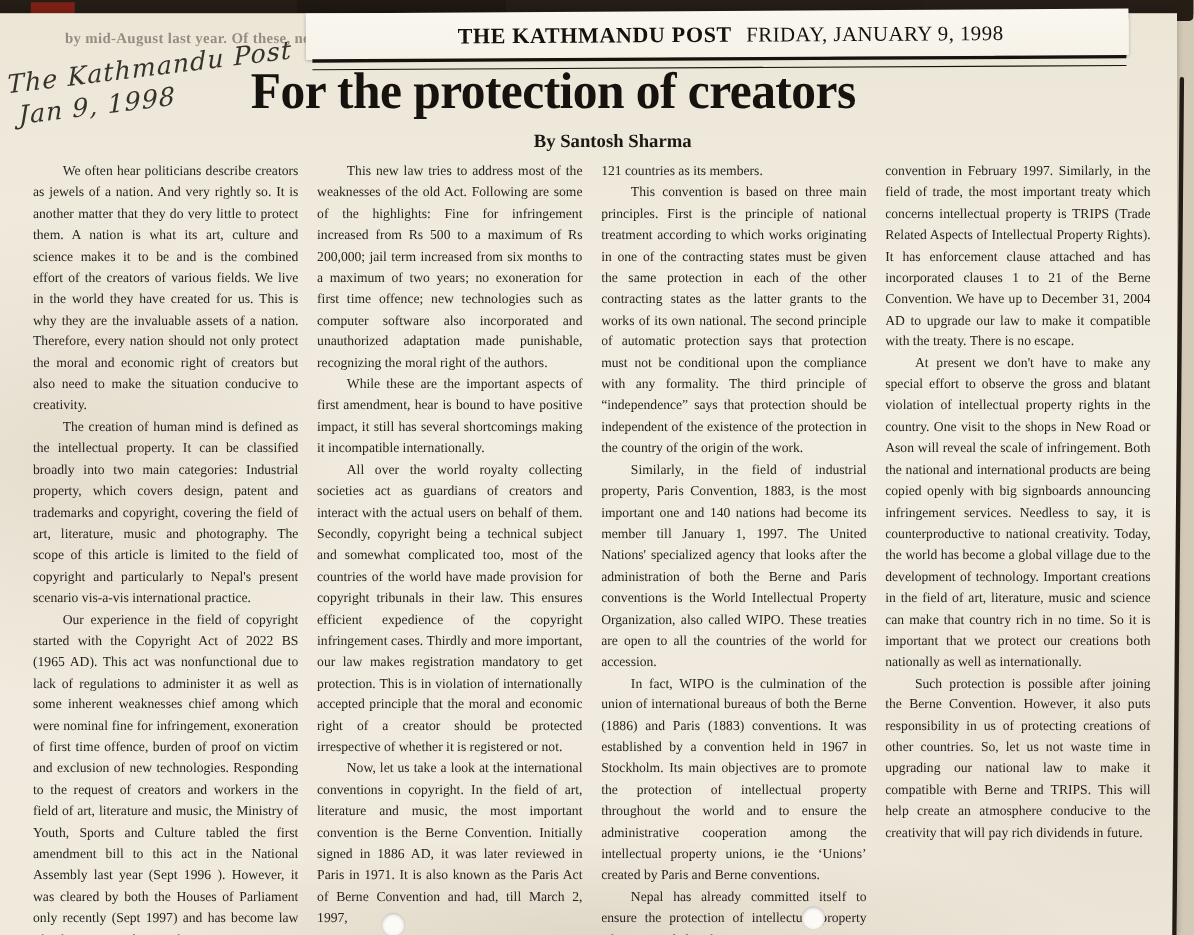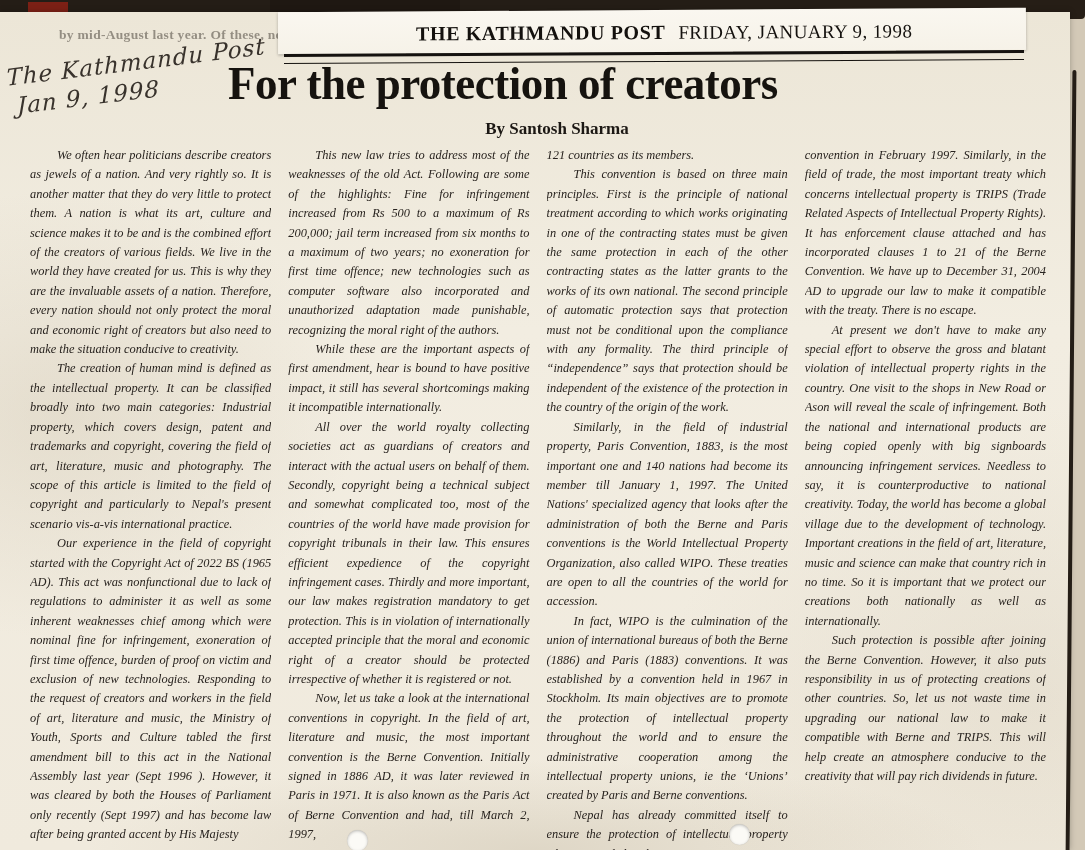--- a/index.html
+++ b/index.html
@@ -65,21 +65,21 @@
     position:absolute;top:119px;left:392px;width:330px;z-index:4;
     text-align:center;font-weight:bold;font-size:17px;color:#1c1814;
   }
   
   .columns{
     position:absolute;top:146px;left:30px;width:1016px;height:704px;z-index:2;
     display:flex;gap:17px;
   }
   .col{
     flex:1;min-width:0;text-align:justify;overflow:hidden;
-    font-size:12.4px;line-height:19.4px;color:#28231f;font-style:italic;
+    font-size:12.4px;line-height:19.4px;color:#28231f;
   }
   .col p{margin:0;text-indent:27px;}
   .col p.cont{text-indent:0;}
   
   .hole{
     position:absolute;width:21px;height:21px;border-radius:50%;z-index:6;
     background:#fbfaf6;box-shadow:inset 0 1px 3px rgba(0,0,0,.25), 0 0 1px rgba(0,0,0,.15);
   }
   .hole-a{left:347px;top:830px;}
   .hole-b{left:729px;top:824px;}

